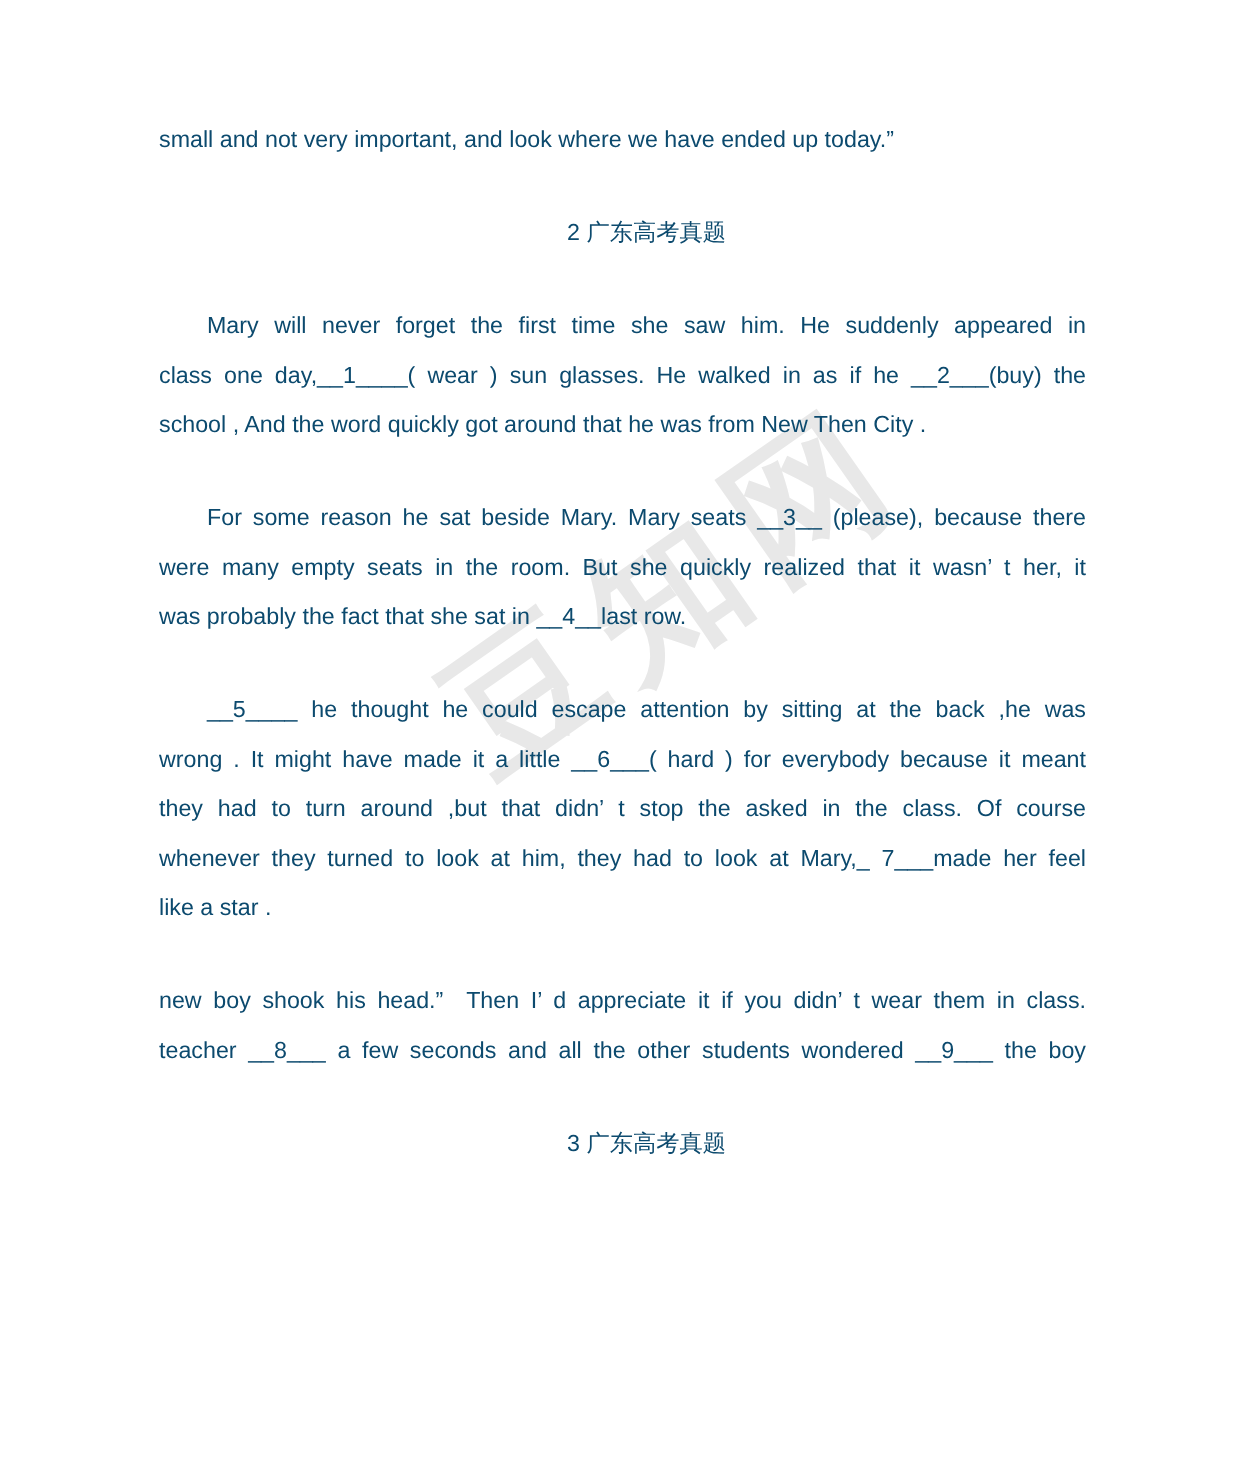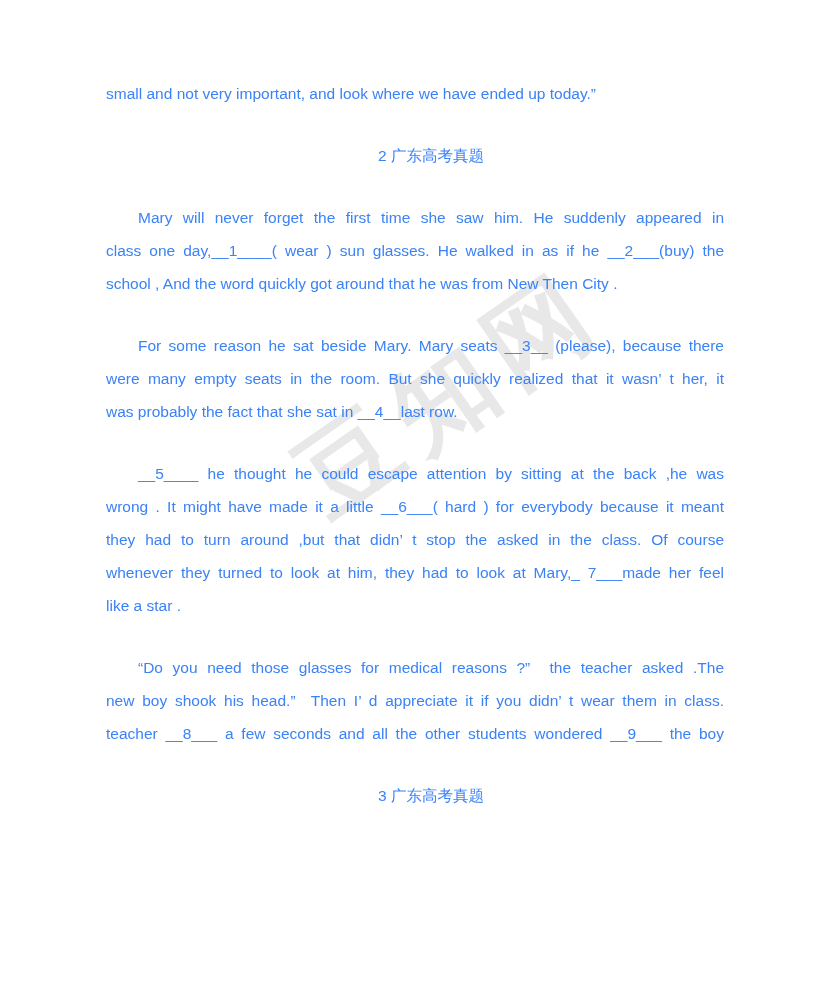--- a/index.html
+++ b/index.html
@@ -32,21 +32,21 @@
   }
   .content {
     position: absolute;
     left: 106px;
     top: 77px;
     width: 618px;
     z-index: 1;
     font-family: "Liberation Sans", sans-serif;
     font-size: 15.5px;
     line-height: 33px;
-    color: #3b82f6;
+    color: #0c4a6e;
   }
   .block { margin: 0 0 29px 0; }
   .block:last-child { margin-bottom: 4px; }
   .line {
     height: 33px;
     text-align: justify;
     text-align-last: justify;
   }
   .line.last {
     text-align: left;
@@ -88,21 +88,20 @@
 
     <div class="block">
       <div class="line indent">__5____ he thought he could escape attention by sitting at the back ,he was</div>
       <div class="line">wrong . It might have made it a little __6___( hard ) for everybody because it meant</div>
       <div class="line">they had to turn around ,but that didn’ t stop the asked in the class. Of course</div>
       <div class="line">whenever they turned to look at him, they had to look at Mary,_ 7___made her feel</div>
       <div class="line last">like a star .</div>
     </div>
 
     <div class="block">
-      <div class="line indent">“Do you need those glasses for medical reasons ?”&nbsp; the teacher asked .The</div>
       <div class="line">new boy shook his head.”&nbsp; Then I’ d appreciate it if you didn’ t wear them in class.</div>
       <div class="line">teacher __8___ a few seconds and all the other students wondered __9___ the boy</div>
     </div>
 
     <div class="block heading">3 广东高考真题</div>
 
   </div>
 </div>
 
 </body></html>

